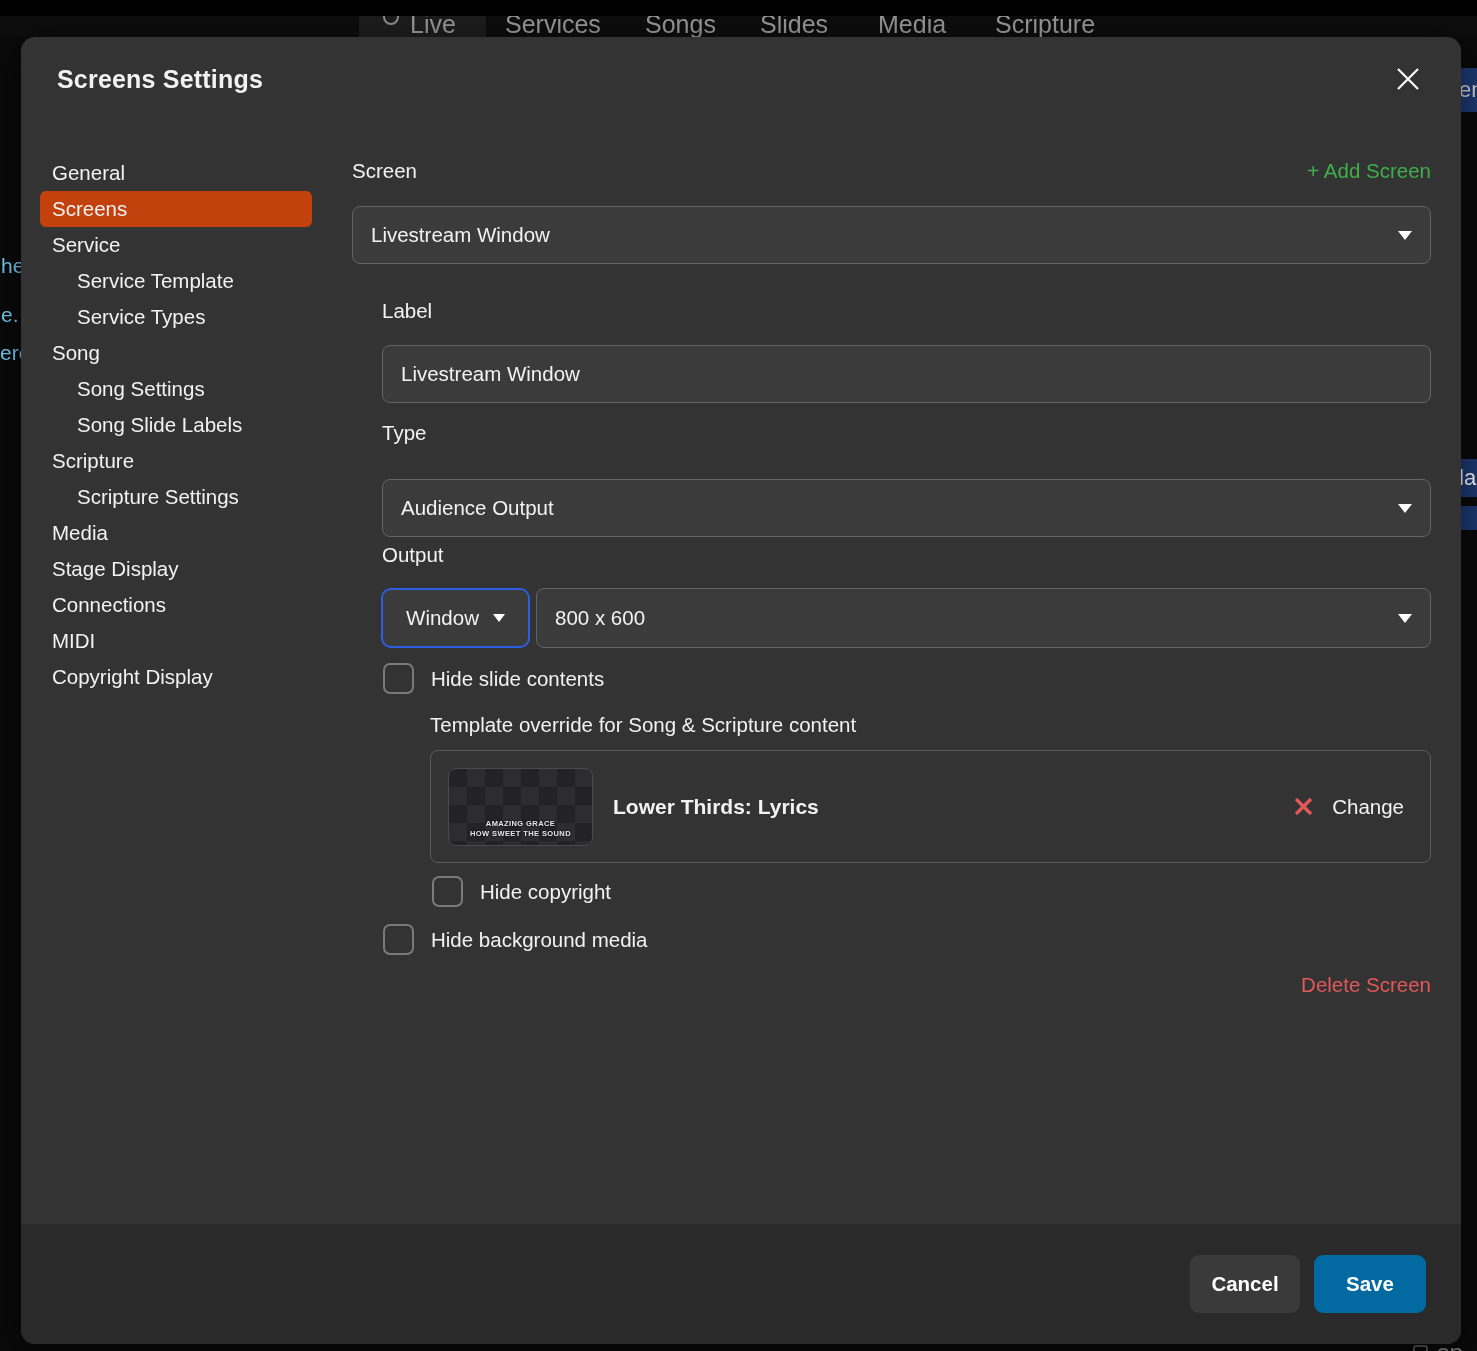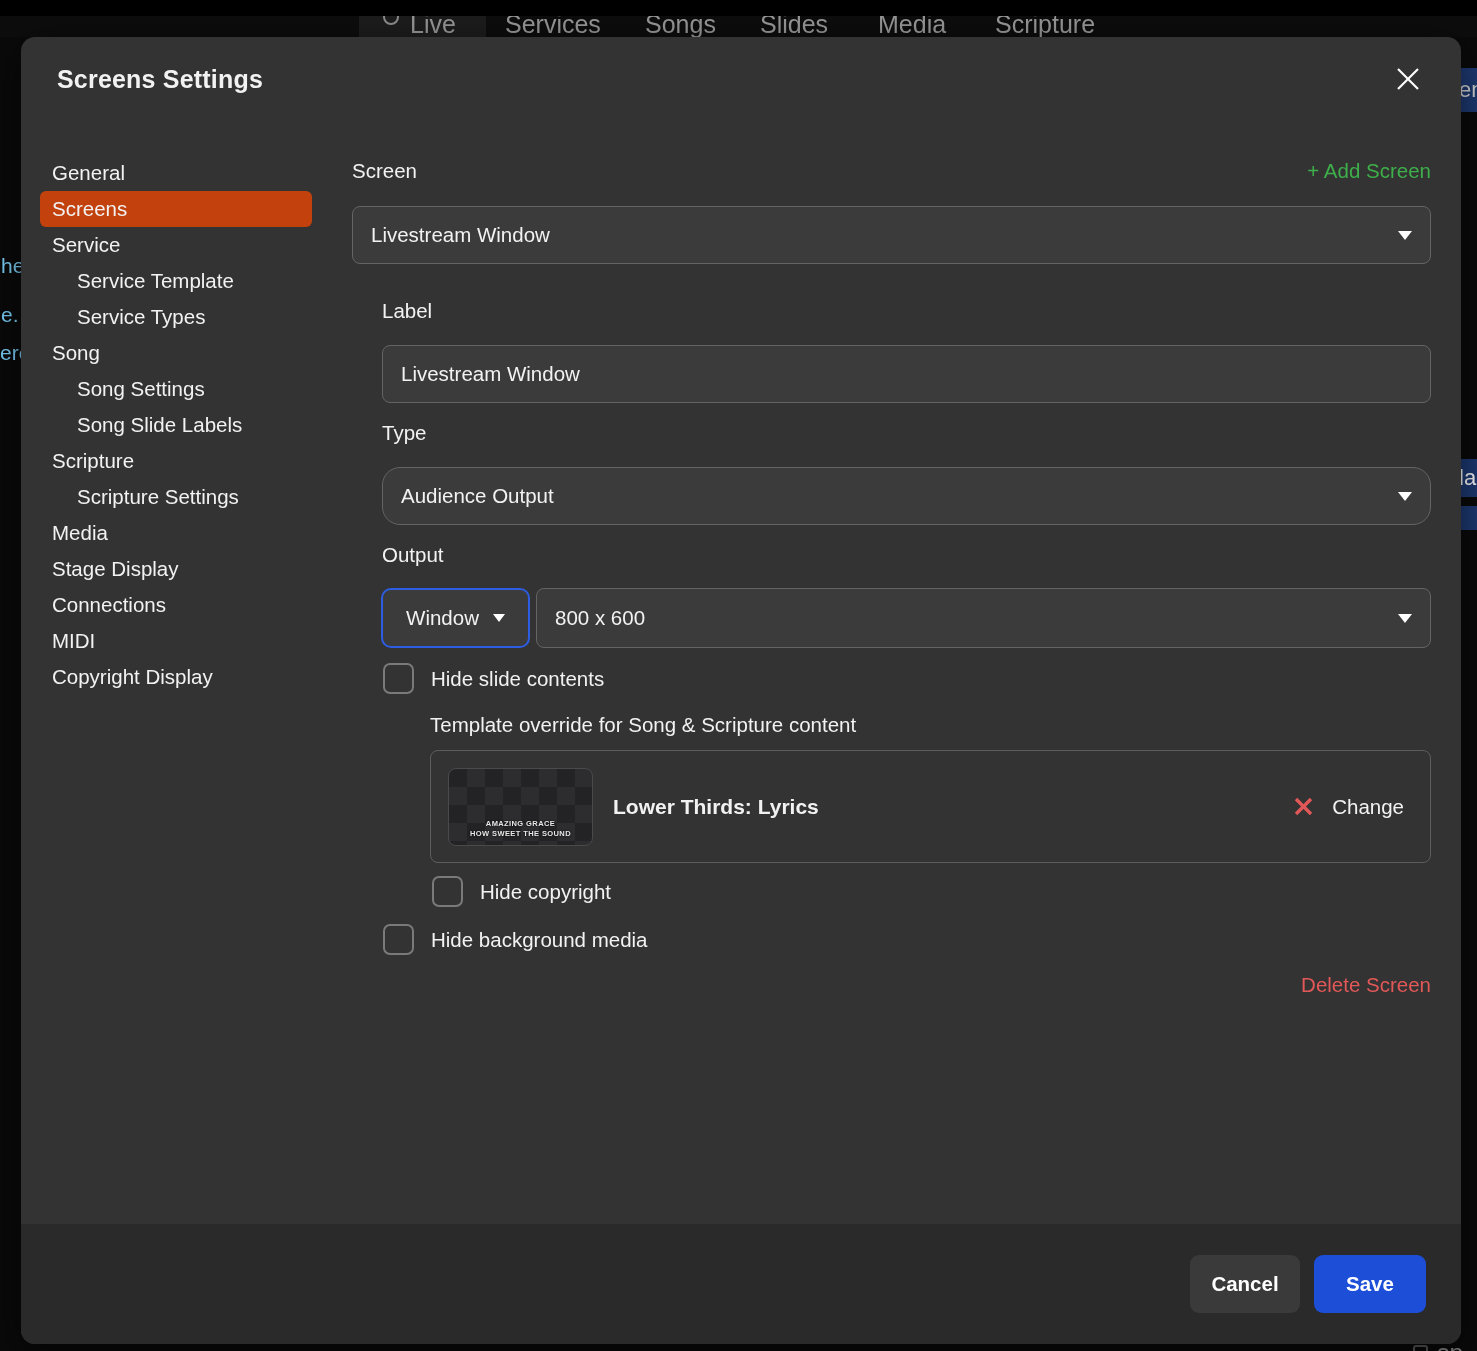--- a/index.html
+++ b/index.html
@@ -52,21 +52,21 @@
   .caret { width:0; height:0; border-left:7px solid transparent; border-right:7px solid transparent; border-top:9px solid #ffffff; }
   .sel-screen { left:0; top:169px; width:1079px; height:58px; }
   .lbl-label  { left:30px; top:262px; }
   .textinput  {
     position:absolute; left:30px; top:308px; width:1049px; height:58px;
     background:#3b3b3b; border:1px solid #646464; border-radius:8px;
     color:#f2f2f2; font-size:20.5px; padding:0 18px; outline:none;
     font-family:"Liberation Sans","DejaVu Sans",sans-serif;
   }
   .lbl-type   { left:30px; top:384px; }
-  .sel-type   { left:30px; top:430px; width:1049px; height:58px;border-radius:18px; }
+  .sel-type   { left:30px; top:442px; width:1049px; height:58px; }
   .lbl-output { left:30px; top:506px; }
   .win-btn {
     position:absolute; left:29px; top:551px; width:149px; height:60px;
     background:#3b3b3b; border:2px solid #2d5de0; border-radius:10px;
     display:flex; align-items:center; justify-content:center; gap:14px;
     font-size:20.5px; cursor:pointer;
   }
   .win-btn .caret{ border-left-width:6px; border-right-width:6px; border-top-width:8px; }
   .sel-size   { left:184px; top:551px; width:895px; height:60px; }
   
@@ -225,17 +225,17 @@
       </div>
 
       <div class="delete-row">
         <span style="color:#e25858;">Delete Screen</span>
       </div>
 
     </div>
 
     <div class="modal-footer">
       <button class="btn btn-cancel">Cancel</button>
-      <button class="btn btn-save" style="background:#1d4ed8;text-align:center;">Save</button>
+      <button class="btn btn-save" style="background:#0369a1;text-align:center;">Save</button>
     </div>
 
   </div>
 </div>
 
 </body></html>

